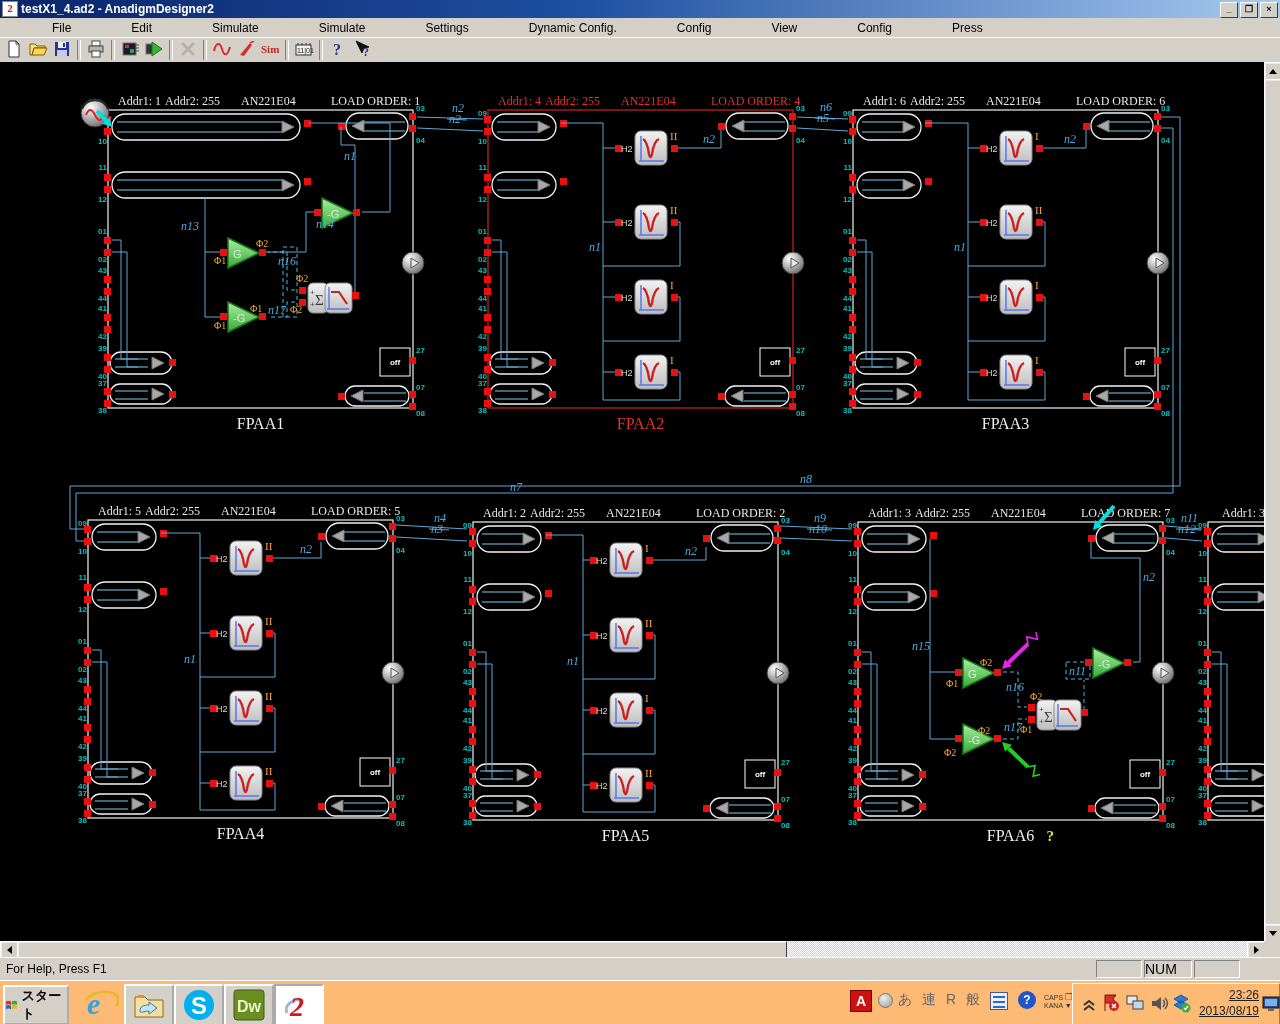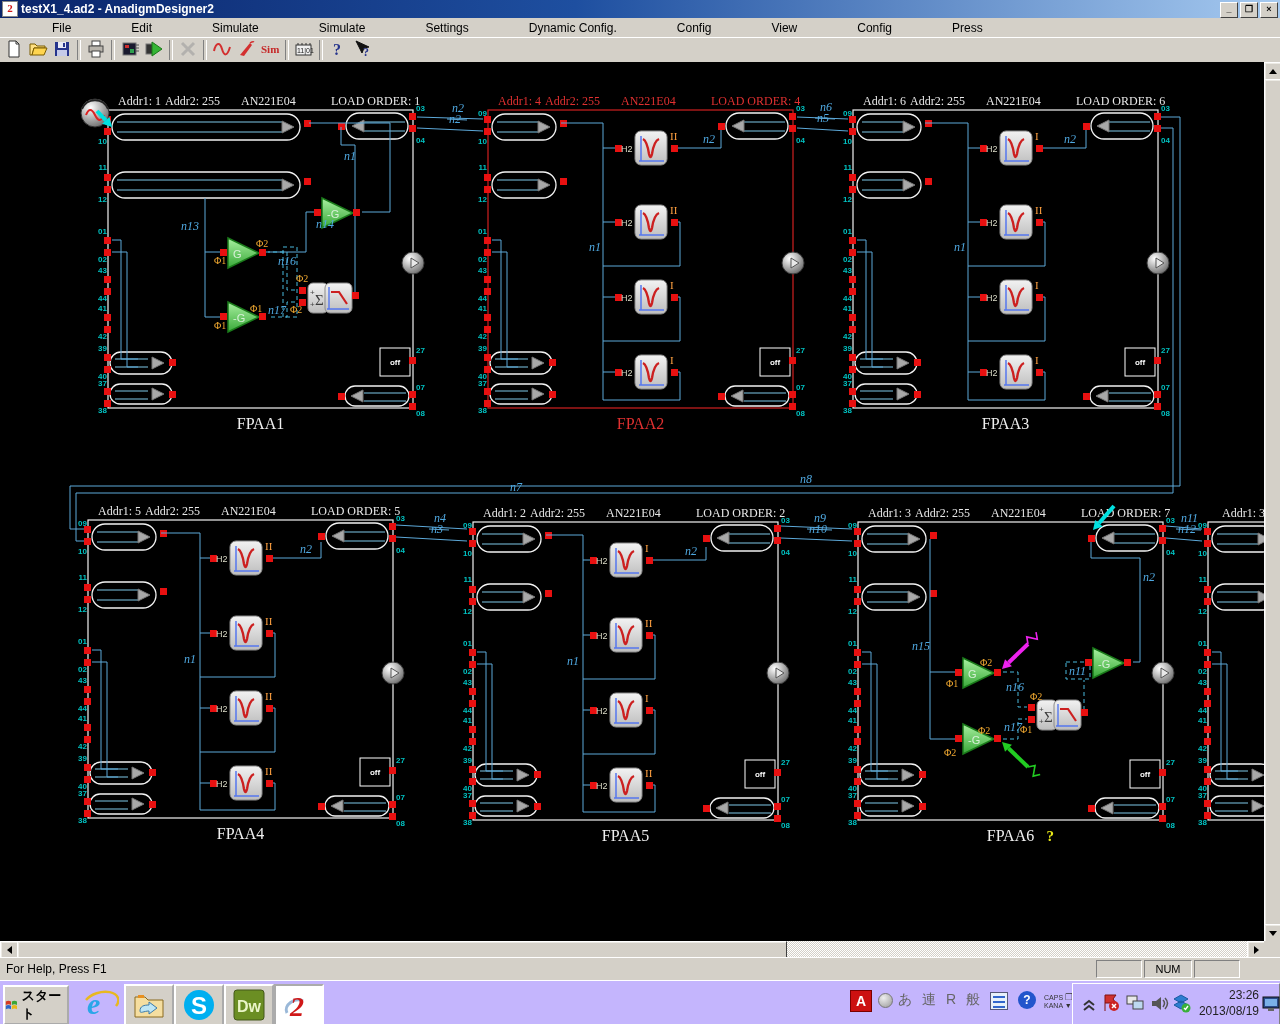--- a/index.html
+++ b/index.html
@@ -31,37 +31,37 @@
   .sb-btn{position:absolute;background:#D4D0C8;border:1px solid;border-color:#fff #404040 #404040 #fff;
      box-shadow:inset 1px 1px 0 #ECEAE4;display:flex;align-items:center;justify-content:center;}
   .sb-thumb{position:absolute;background:#D4D0C8;border:1px solid;border-color:#fff #404040 #404040 #fff;
      box-shadow:inset 1px 1px 0 #ECEAE4;}
   .arr{width:0;height:0;}
   
   #statusbar{position:absolute;left:0;top:957px;width:1280px;height:23px;background:#D4D0C8;
     border-top:1px solid #fff;font-size:12px;color:#000;}
   #status-help{position:absolute;left:6px;top:4px;}
   .spanel{position:absolute;top:2px;height:16px;border:1px solid;border-color:#808080 #fff #fff #808080;
-    font-size:11px;text-align:center;line-height:16px;}
+    font-size:14px;line-height:16px;}
   
-  #taskbar{position:absolute;left:0;top:980px;width:1280px;height:44px;background:#c4b5fd;
+  #taskbar{position:absolute;left:0;top:980px;width:1280px;height:44px;background:#fdba74;
     border-top:1px solid #fff;}
   #startbtn{position:absolute;left:3px;top:4px;width:62px;height:36px;background:#D4D0C8;
     border:2px outset #fff;display:flex;align-items:center;justify-content:center;gap:3px;
     font:bold 13px "Liberation Sans",sans-serif;}
   .qbtn{position:absolute;top:3px;width:46px;height:38px;background:#D4D0C8;border:2px outset #fff;
     display:flex;align-items:center;justify-content:center;}
   .qbtn.active{background:#fff;border-style:inset;}
   .qplain{position:absolute;top:4px;display:flex;align-items:center;justify-content:center;}
   #tray{position:absolute;right:0;top:0;height:44px;}
   .tray-item{position:absolute;top:8px;}
   .ime-char{font-size:14px;color:#666;}
   #tray-right{position:absolute;left:1072px;top:2px;width:206px;height:40px;border:1px solid;
     border-color:#fff #808080 #808080 #fff;}
-  #clock{position:absolute;right:20px;top:3px;text-align:right;font-size:12px;color:#222;line-height:16px;}
+  #clock{position:absolute;right:20px;top:3px;text-align:right;font-size:12px;color:#222;line-height:16px;text-decoration:underline;}
 </style>
 </head>
 <body>
 
 <div id="screen">
 
   <div id="titlebar">
     <div id="title-icon">2</div>
     <span>testX1_4.ad2 - AnadigmDesigner2</span>
     <div id="win-buttons">

